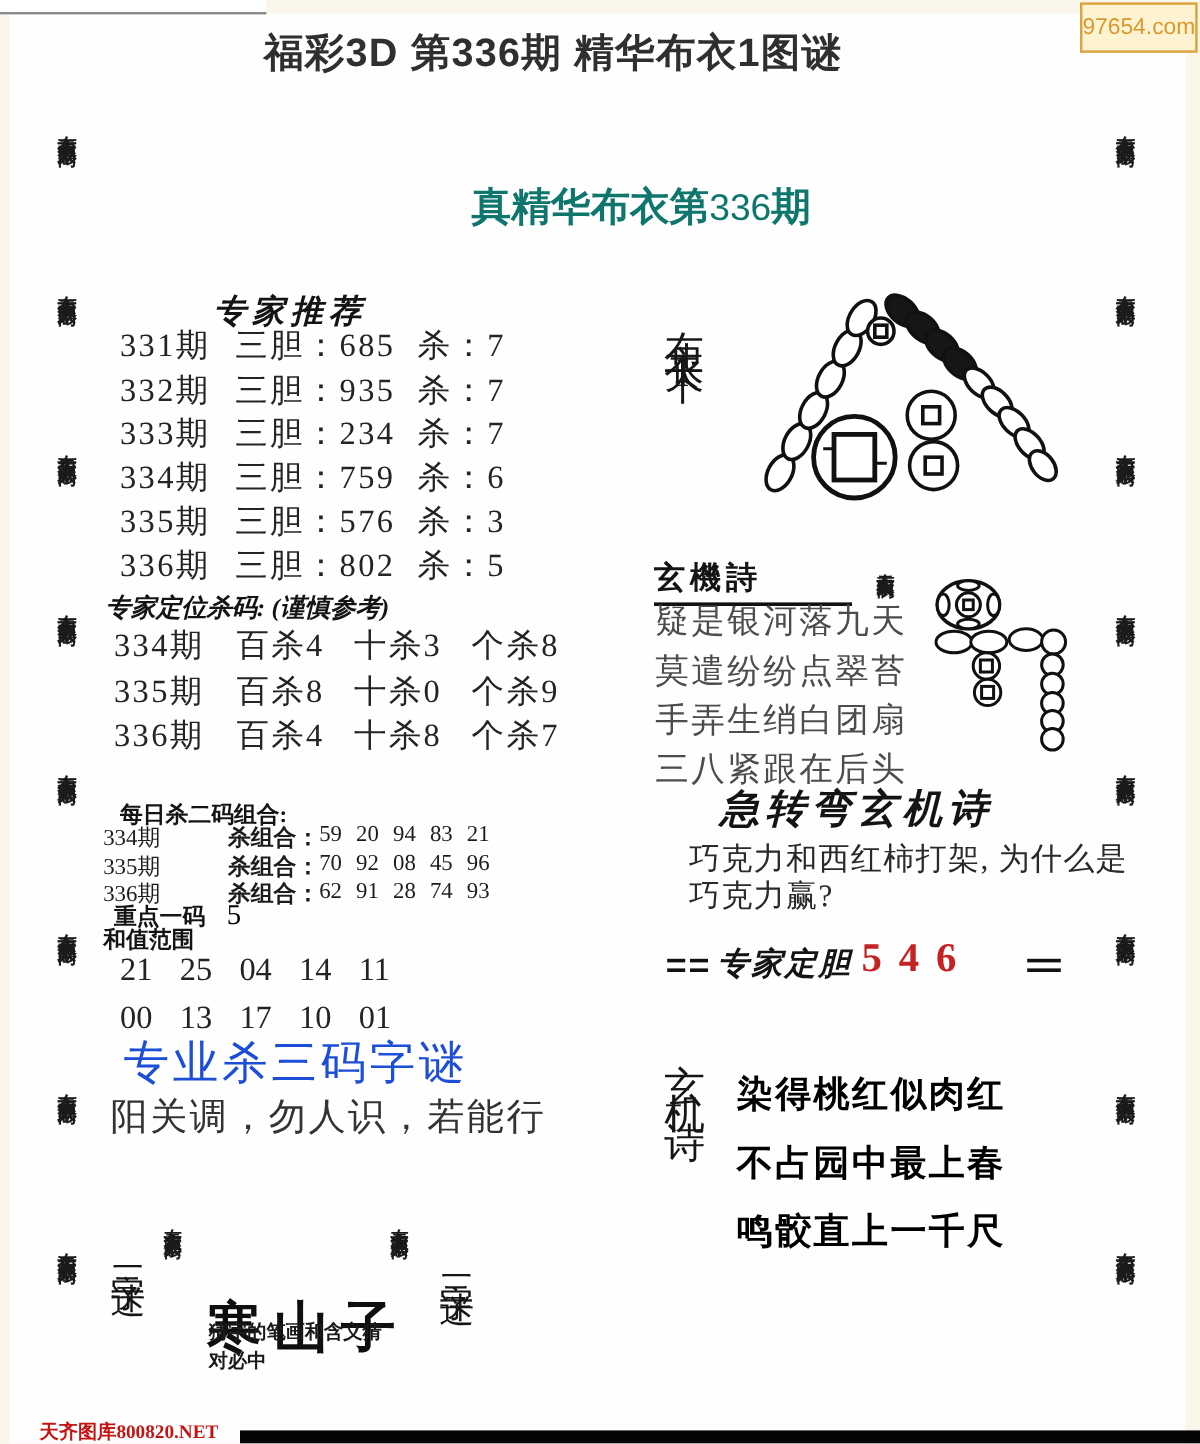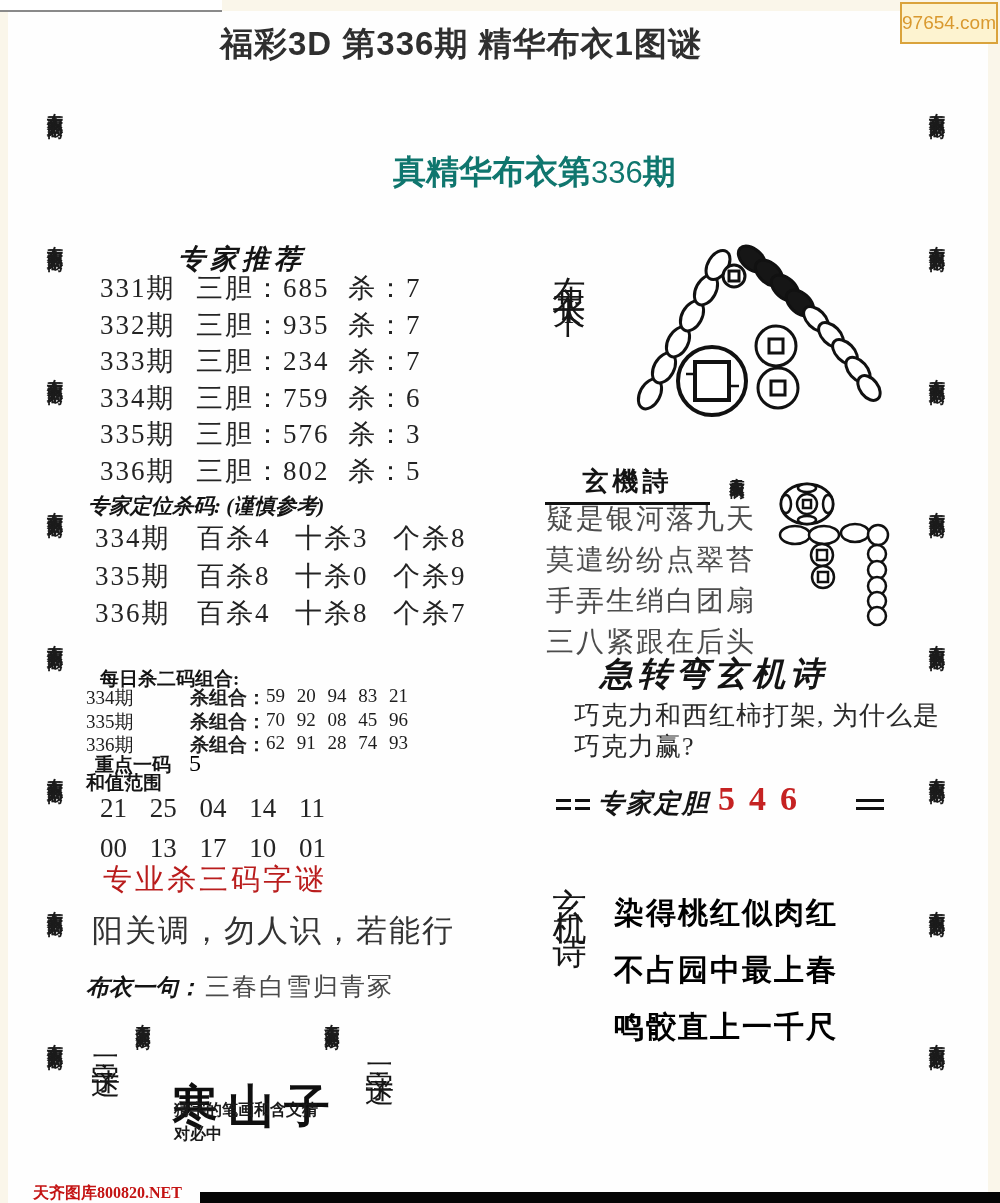--- a/index.html
+++ b/index.html
@@ -144,27 +144,23 @@
     <span class="small-bold">重点一码</span>
     <span style="font-size:24px;margin-left:14px">5</span>
   </div>
   <div class="abs small-bold" style="left:86px;top:770px">和值范围</div>
 
   <div class="abs" style="left:100px;top:788px;font-size:27px;color:#242424;word-spacing:16px;line-height:40px">
     <div>21 25 04 14 11</div>
     <div>00 13 17 10 01</div>
   </div>
 
-  <div class="abs" style="left:103px;top:860px;font-size:29px;color:#b91c1c;letter-spacing:3px">专业杀三码字谜</div>
+  <div class="abs" style="left:103px;top:860px;font-size:38px;color:#1d4ed8;letter-spacing:3px">专业杀三码字谜</div>
   <div class="abs" style="left:92px;top:910px;font-size:31px;color:#333;letter-spacing:2px">阳关调，勿人识，若能行</div>
 
-  <div class="abs" style="left:86px;top:970px">
-    <span class="calli" style="font-size:23px">布衣一句：</span>
-    <span style="font-size:25px;color:#4a4a4a;letter-spacing:2px">三春白雪归青冢</span>
-  </div>
 
   <div class="abs vt" style="left:86px;top:1032px;height:116px;font-size:29px;letter-spacing:7px;color:#161616">三字迷</div>
   <div class="abs vt wm" style="left:133px;top:1012px;height:120px;font-size:15px">布衣天下彩票网</div>
   <div class="abs" style="left:172px;top:1076px;font-size:46px;font-weight:bold;letter-spacing:10px;color:#0f0f0f">寒山子</div>
   <div class="abs" style="left:174px;top:1100px;font-size:16px;font-weight:bold;color:#1a1a1a">猜字的笔画和含义猜</div>
   <div class="abs" style="left:174px;top:1124px;font-size:16px;font-weight:bold;color:#1a1a1a">对必中</div>
   <div class="abs vt wm" style="left:322px;top:1012px;height:120px;font-size:15px">布衣天下彩票网</div>
   <div class="abs vt" style="left:360px;top:1040px;height:116px;font-size:29px;letter-spacing:7px;color:#161616">三字迷</div>
 
   <div class="abs vt" style="left:546px;top:250px;height:210px;font-size:33px;letter-spacing:11px;color:#161616">布衣天下I</div>
@@ -196,21 +192,21 @@
         <line x1="58" y1="140" x2="66" y2="140" stroke-width="2.5"></line>
         <line x1="102" y1="152" x2="111" y2="152" stroke-width="2.5"></line>
         <circle cx="148" cy="112" r="20"></circle>
         <rect x="141" y="105" width="14" height="14"></rect>
         <circle cx="150" cy="154" r="20"></circle>
         <rect x="143" y="147" width="14" height="14"></rect>
       </g>
     </svg>
   </div>
 
-  <div class="abs" style="left:545px;top:464px;width:165px;border-bottom:3px solid #111;text-align:center;
+  <div class="abs" style="left:545px;top:464px;width:165px;border-bottom:3px solid #111;text-align:left;
        font-size:26px;font-weight:bold;color:#141414;padding-bottom:3px;letter-spacing:4px">玄機詩</div>
   <div class="abs poem-grey" style="left:546px;top:498px">
     <div>疑是银河落九天</div>
     <div>莫遣纷纷点翠苔</div>
     <div>手弄生绡白团扇</div>
     <div>三八紧跟在后头</div>
   </div>
 
   <div class="abs vt wm" style="left:727px;top:466px;height:156px;font-size:15px;letter-spacing:1px">布衣天布衣天下网</div>
 

